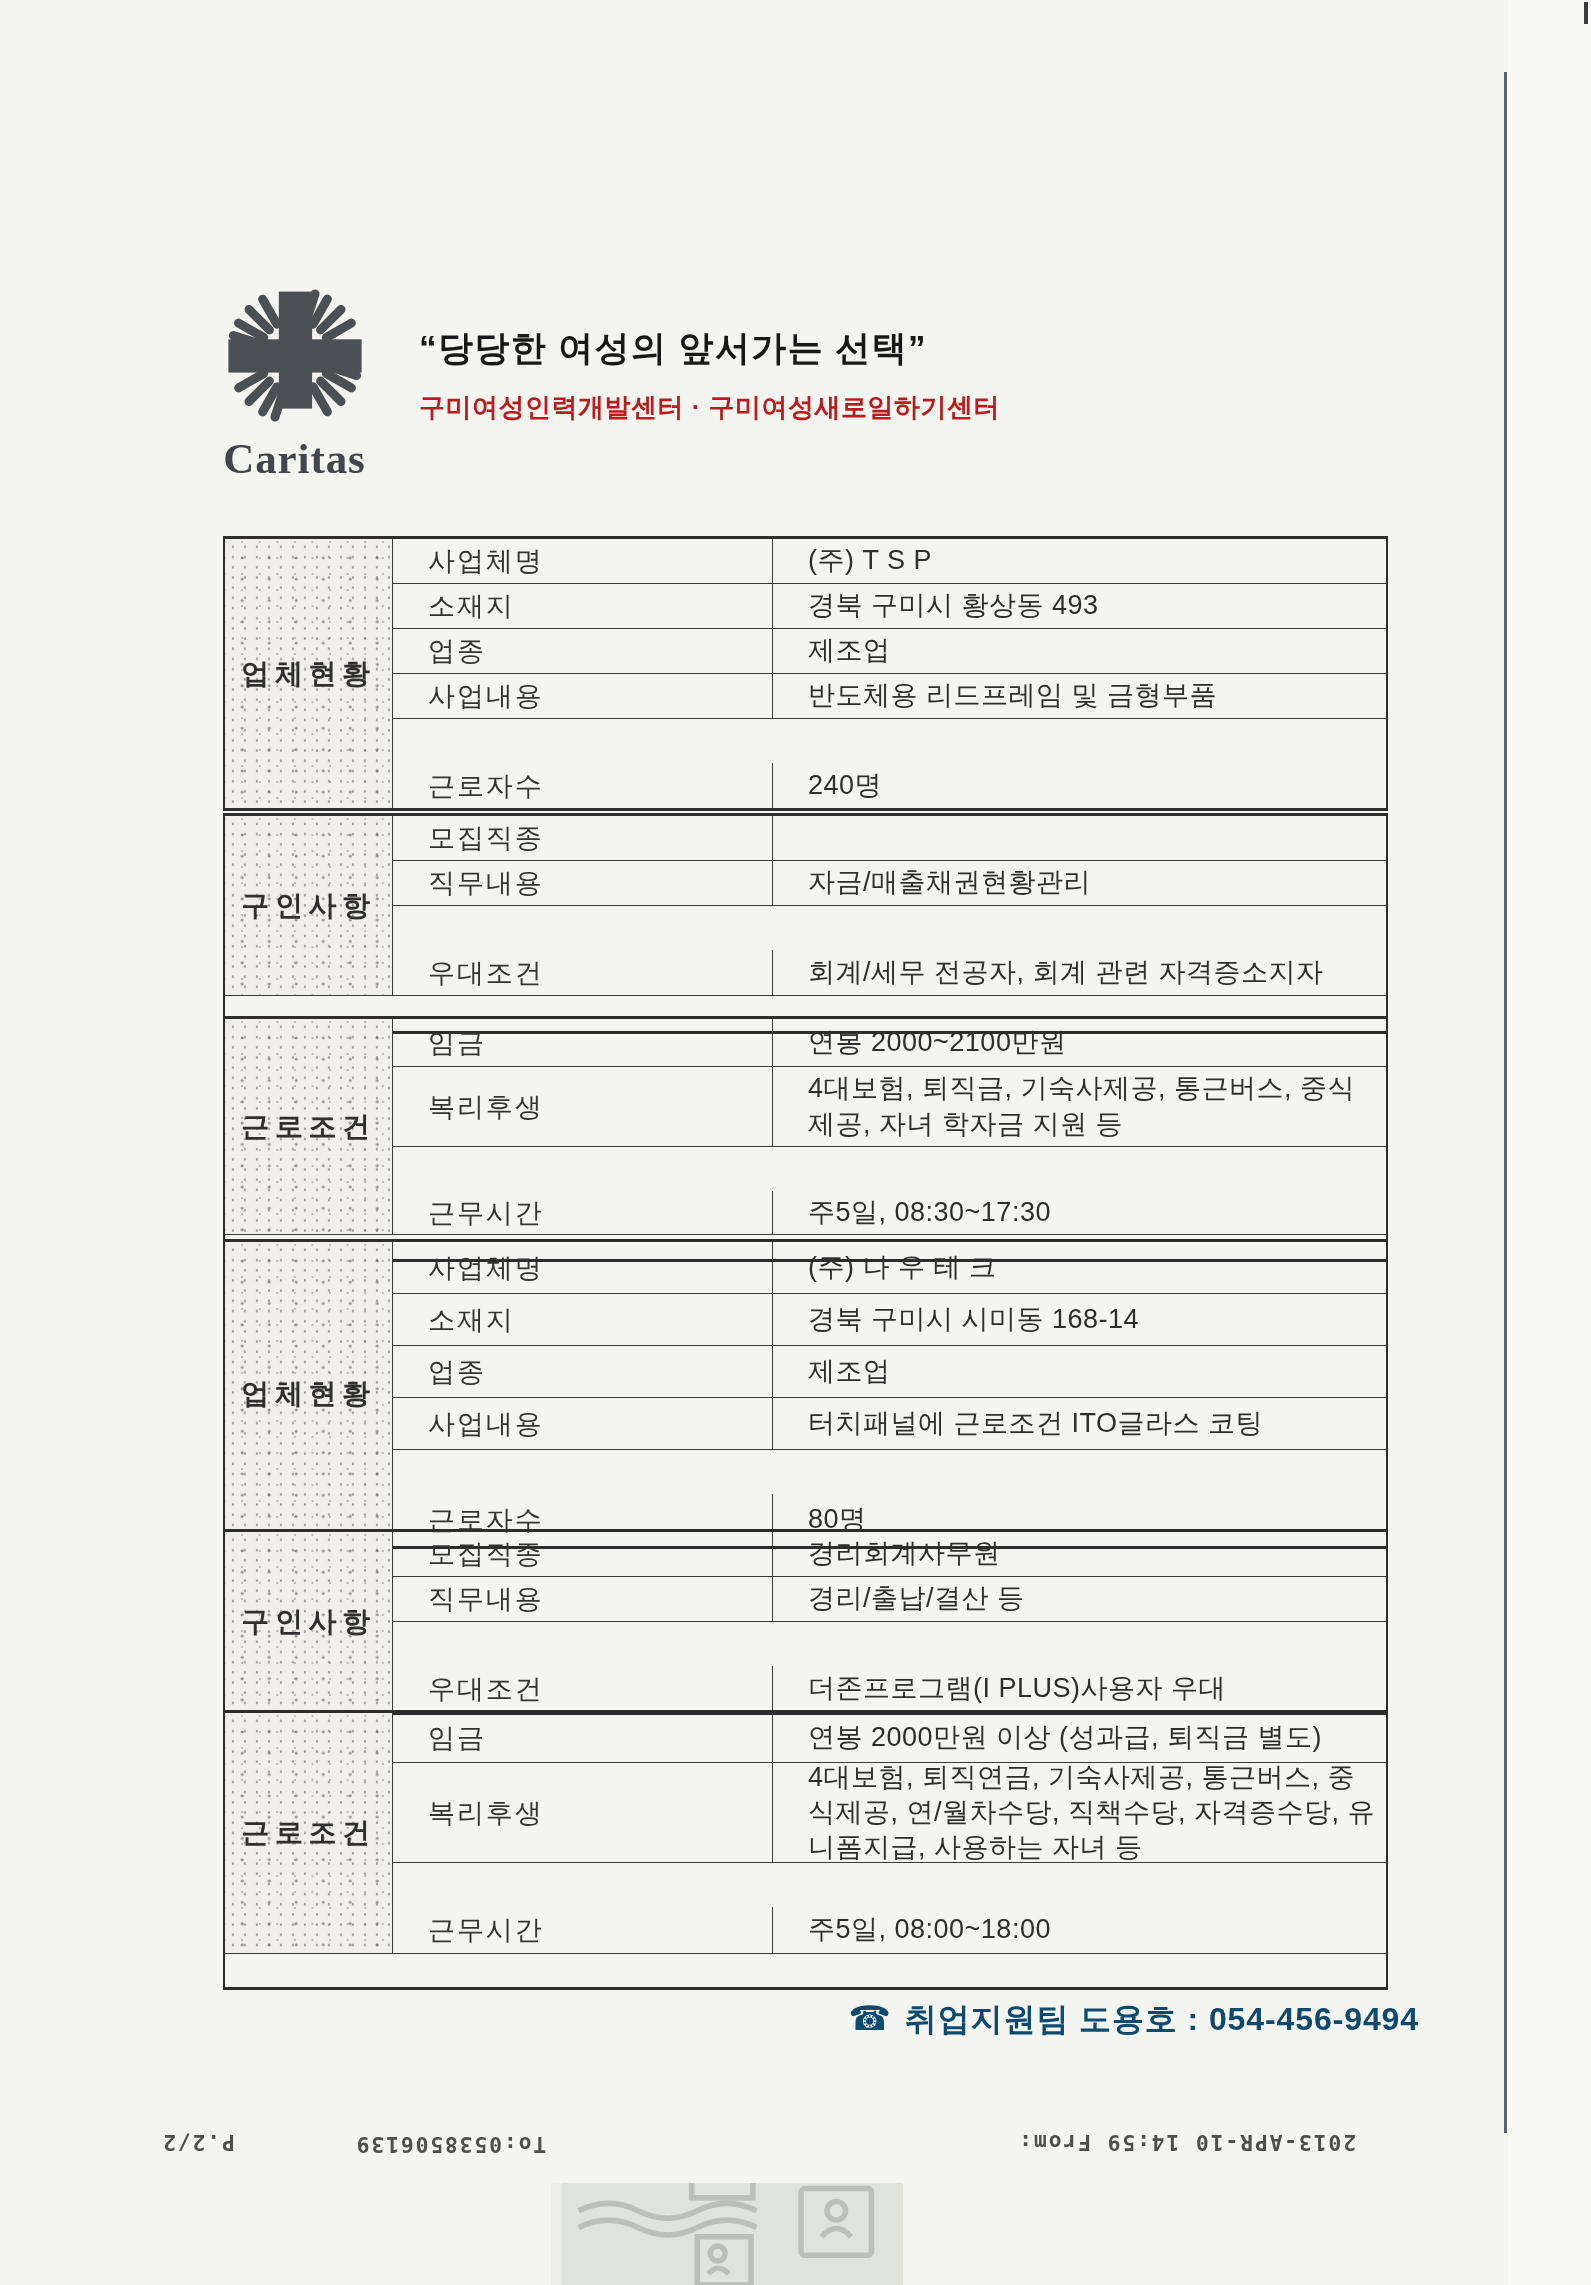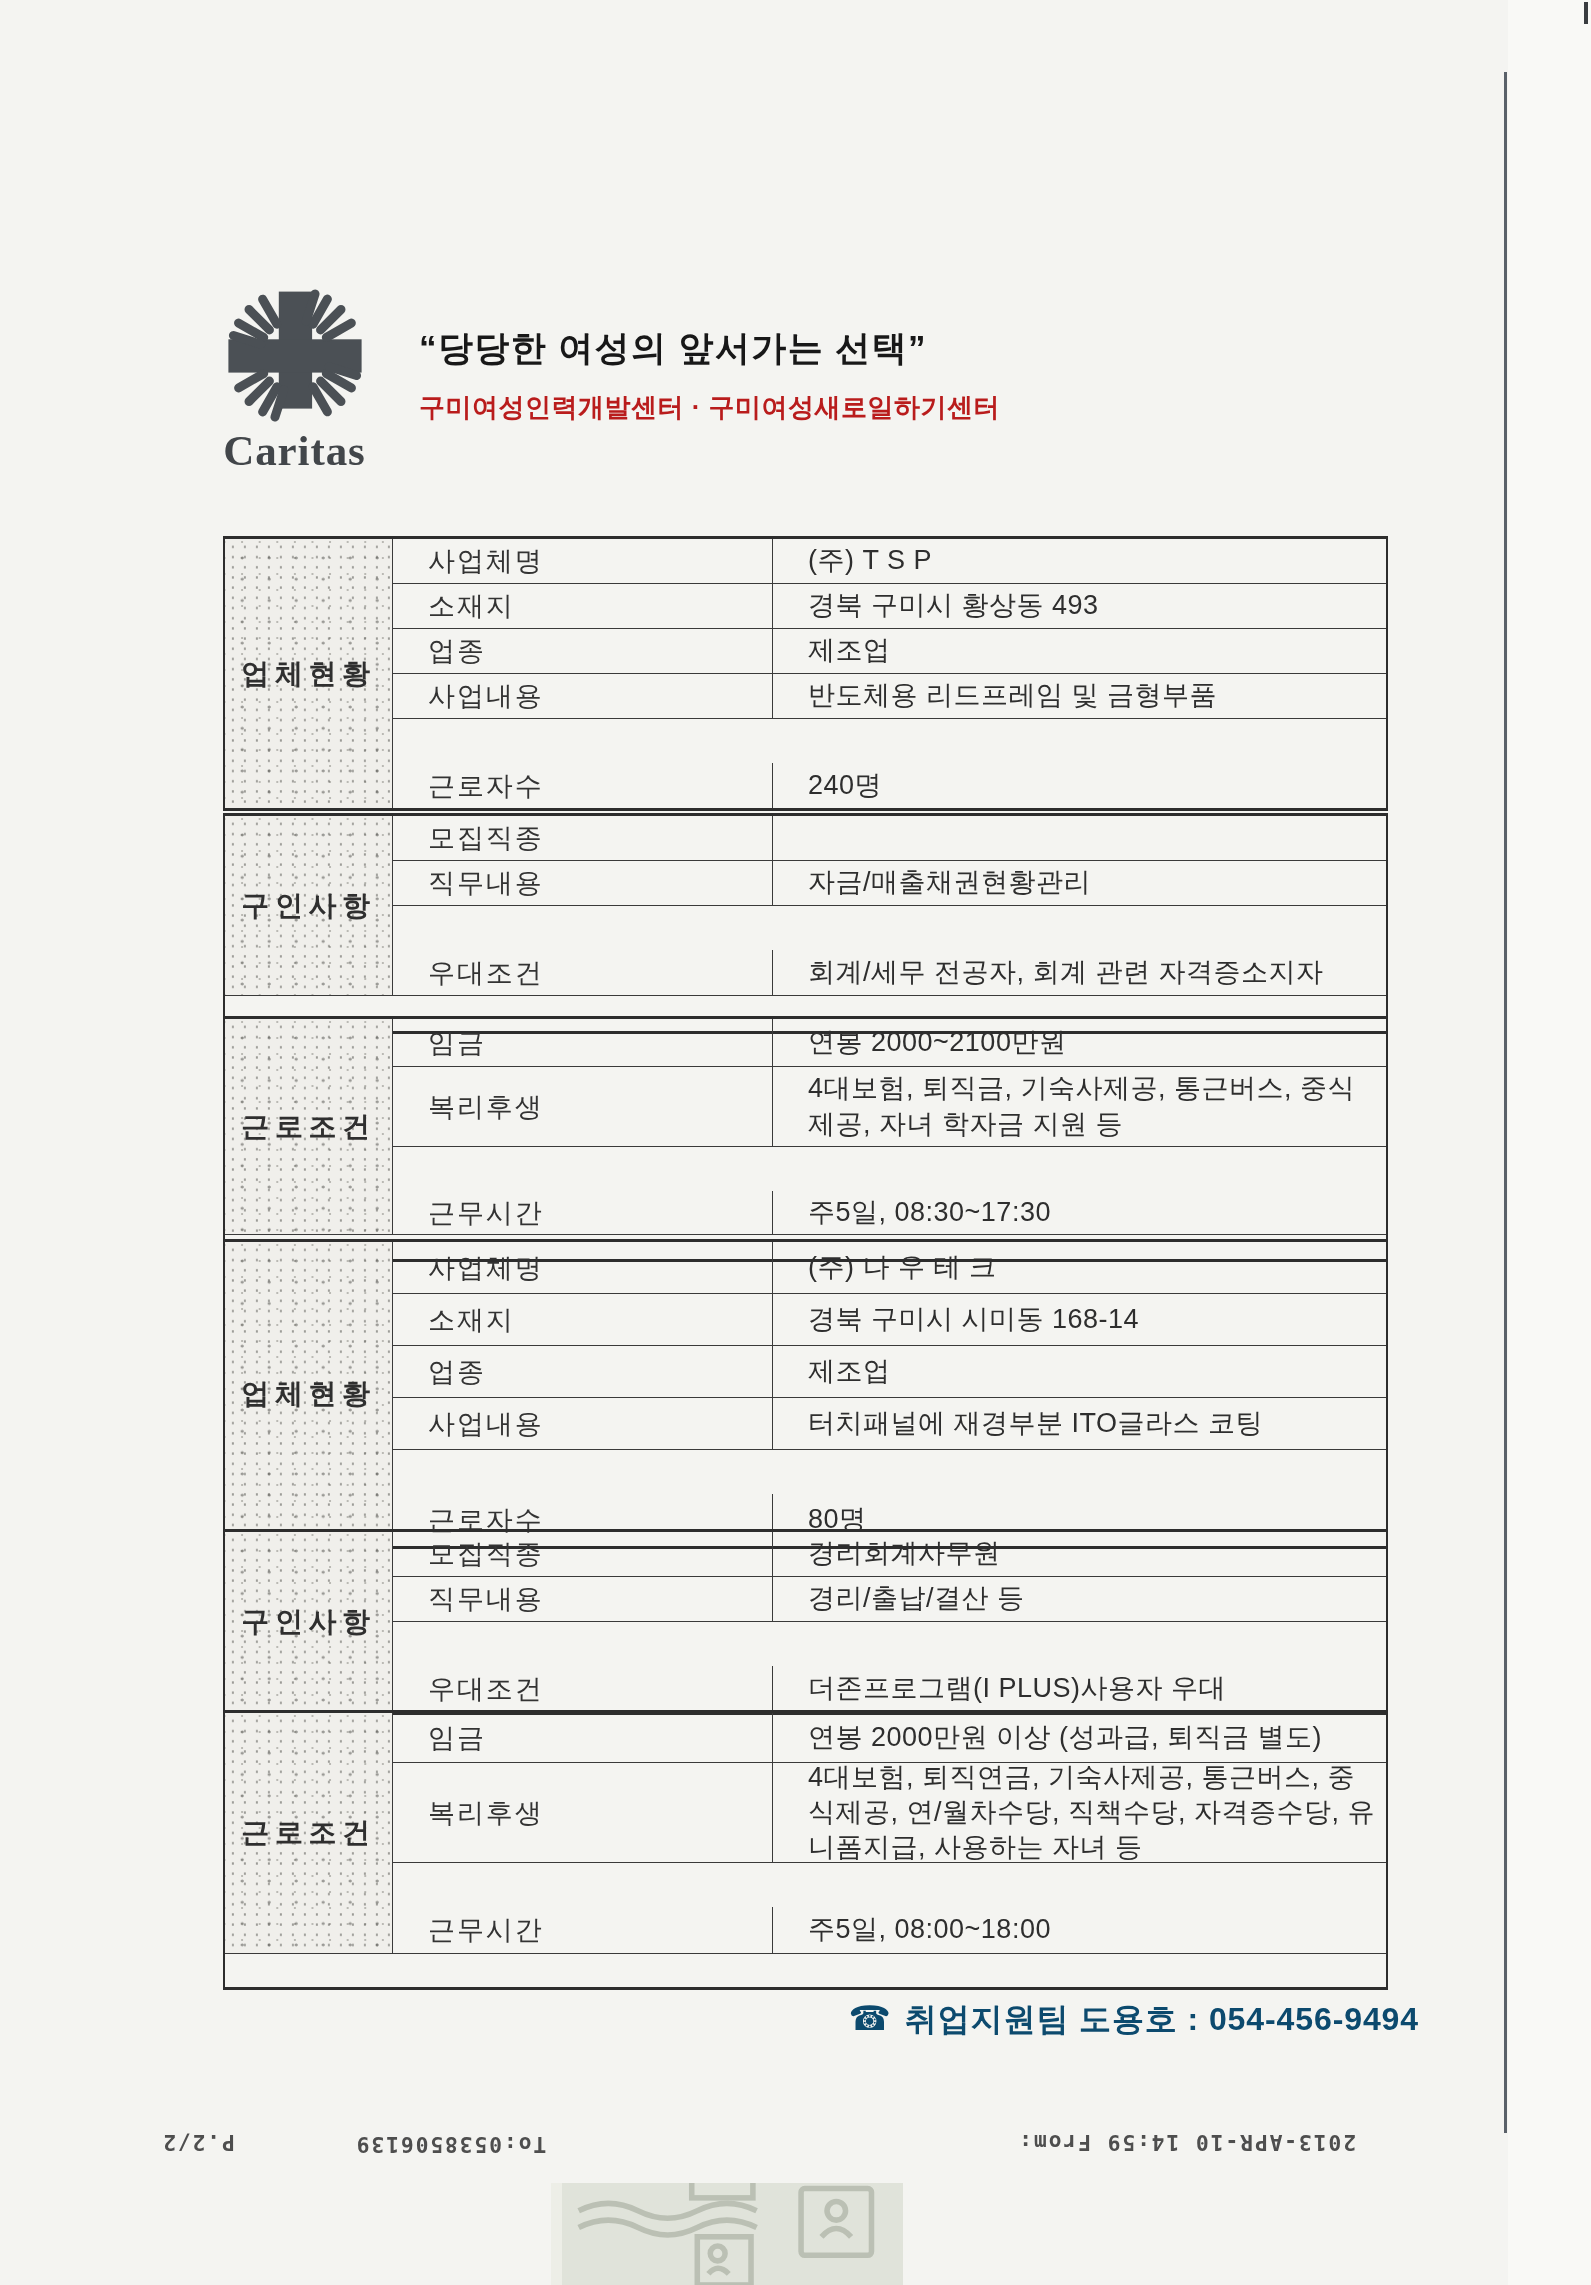--- a/index.html
+++ b/index.html
@@ -10,21 +10,21 @@
     color:#2d2d2d;
   }
   .right-strip{position:absolute;left:1508px;top:0;width:83px;height:2286px;background:#f9f9f6;}
   .edge-line{position:absolute;left:1504px;top:72px;width:2.8px;height:2061px;background:#5a6169;}
   .corner-tick{position:absolute;left:1584px;top:1.9px;width:3.7px;height:22px;background:#3a3d40;}
 
   
   .logo-wrap{position:absolute;left:208px;top:288px;width:173px;text-align:center;}
   .caritas-word{
     font-family:"Liberation Serif","DejaVu Serif",serif;font-weight:700;
-    font-size:43px;color:#42464a;letter-spacing:0.9px;margin-top:0px;
+    font-size:43px;color:#42464a;letter-spacing:0.9px;margin-top:8px;
   }
   .hdr-quote{
     position:absolute;left:419px;top:325px;font-size:35px;font-weight:700;
     color:#181818;letter-spacing:1.4px;white-space:nowrap;
   }
   .hdr-org{
     position:absolute;left:419px;top:390px;font-size:26px;font-weight:700;
     color:#b91c1c;letter-spacing:0.5px;white-space:nowrap;
   }
 
@@ -198,21 +198,21 @@
       <div class="row" style="height:52px">
         <div class="cell-field">소재지</div>
         <div class="cell-value">경북 구미시 시미동 168-14</div>
       </div>
       <div class="row" style="height:52px">
         <div class="cell-field">업종</div>
         <div class="cell-value">제조업</div>
       </div>
       <div class="row" style="height:52px">
         <div class="cell-field">사업내용</div>
-        <div class="cell-value">터치패널에 재경부분 ITO글라스 코팅</div>
+        <div class="cell-value">터치패널에 근로조건 ITO글라스 코팅</div>
       </div>
       <div class="row" style="height:52px">
         <div class="cell-field">근로자수</div>
         <div class="cell-value">80명</div>
       </div>
     </div>
   </div>
 </div>
 
 <div class="section" style="top:1529px">

